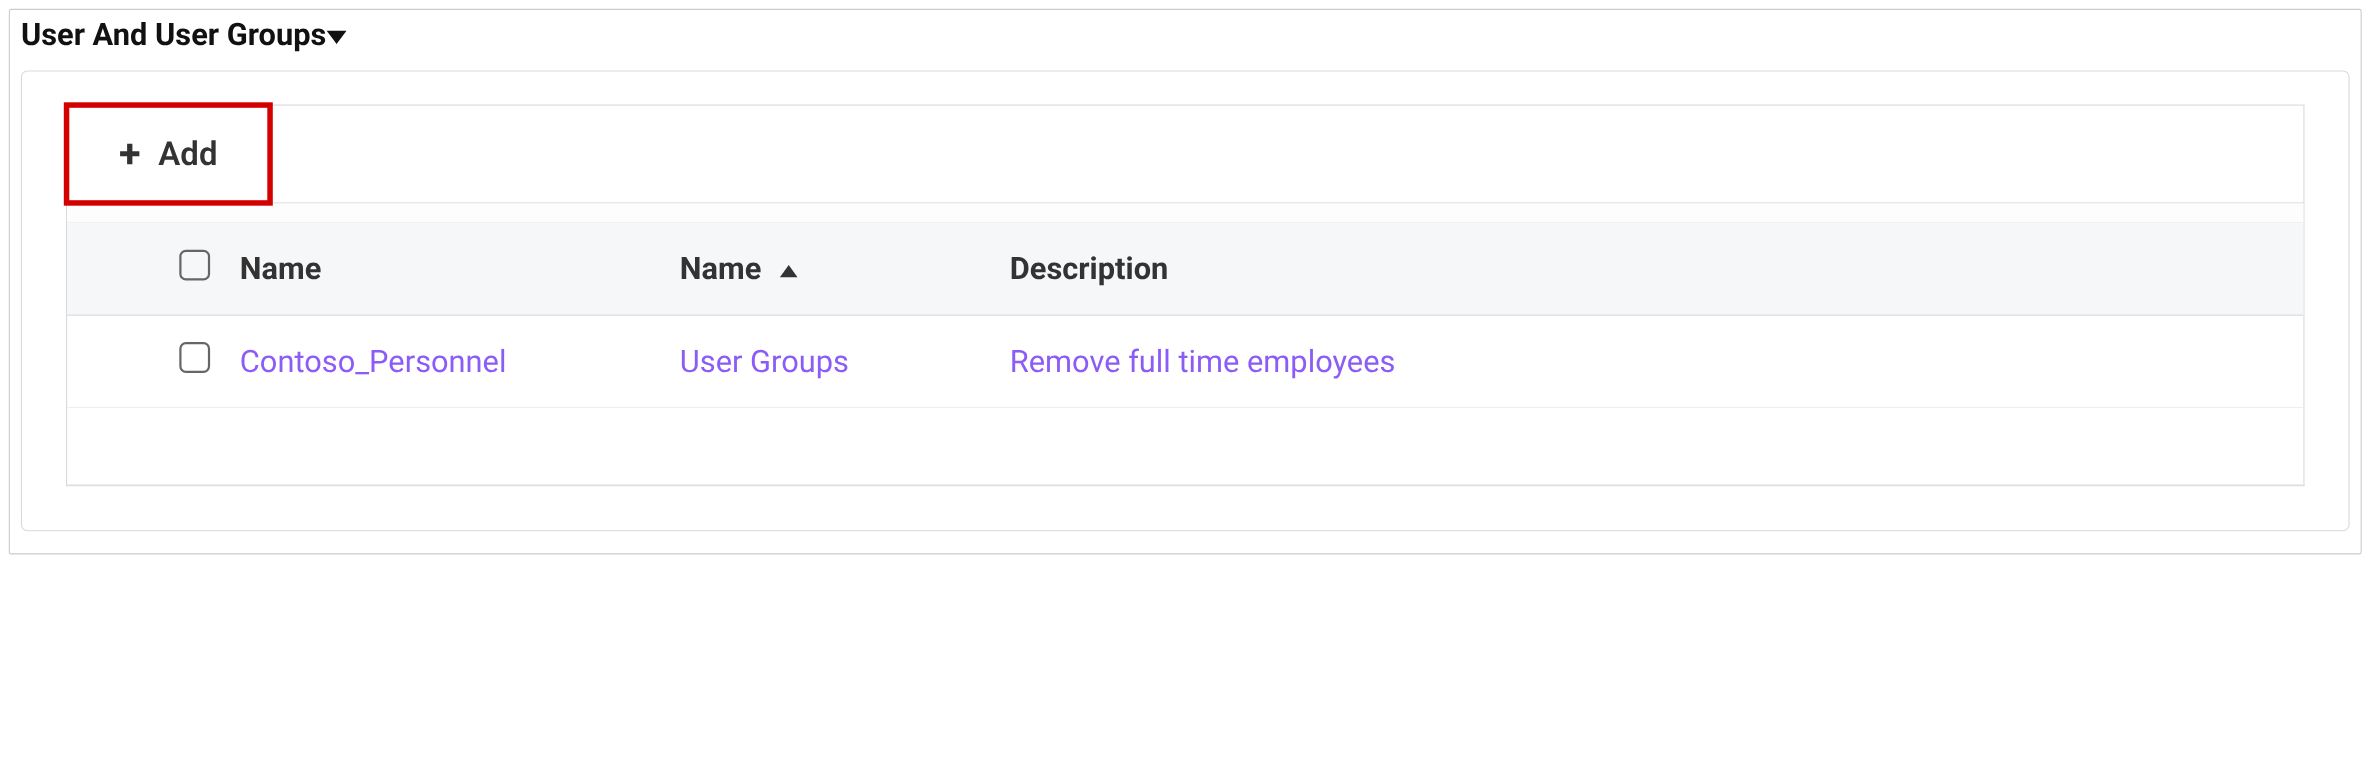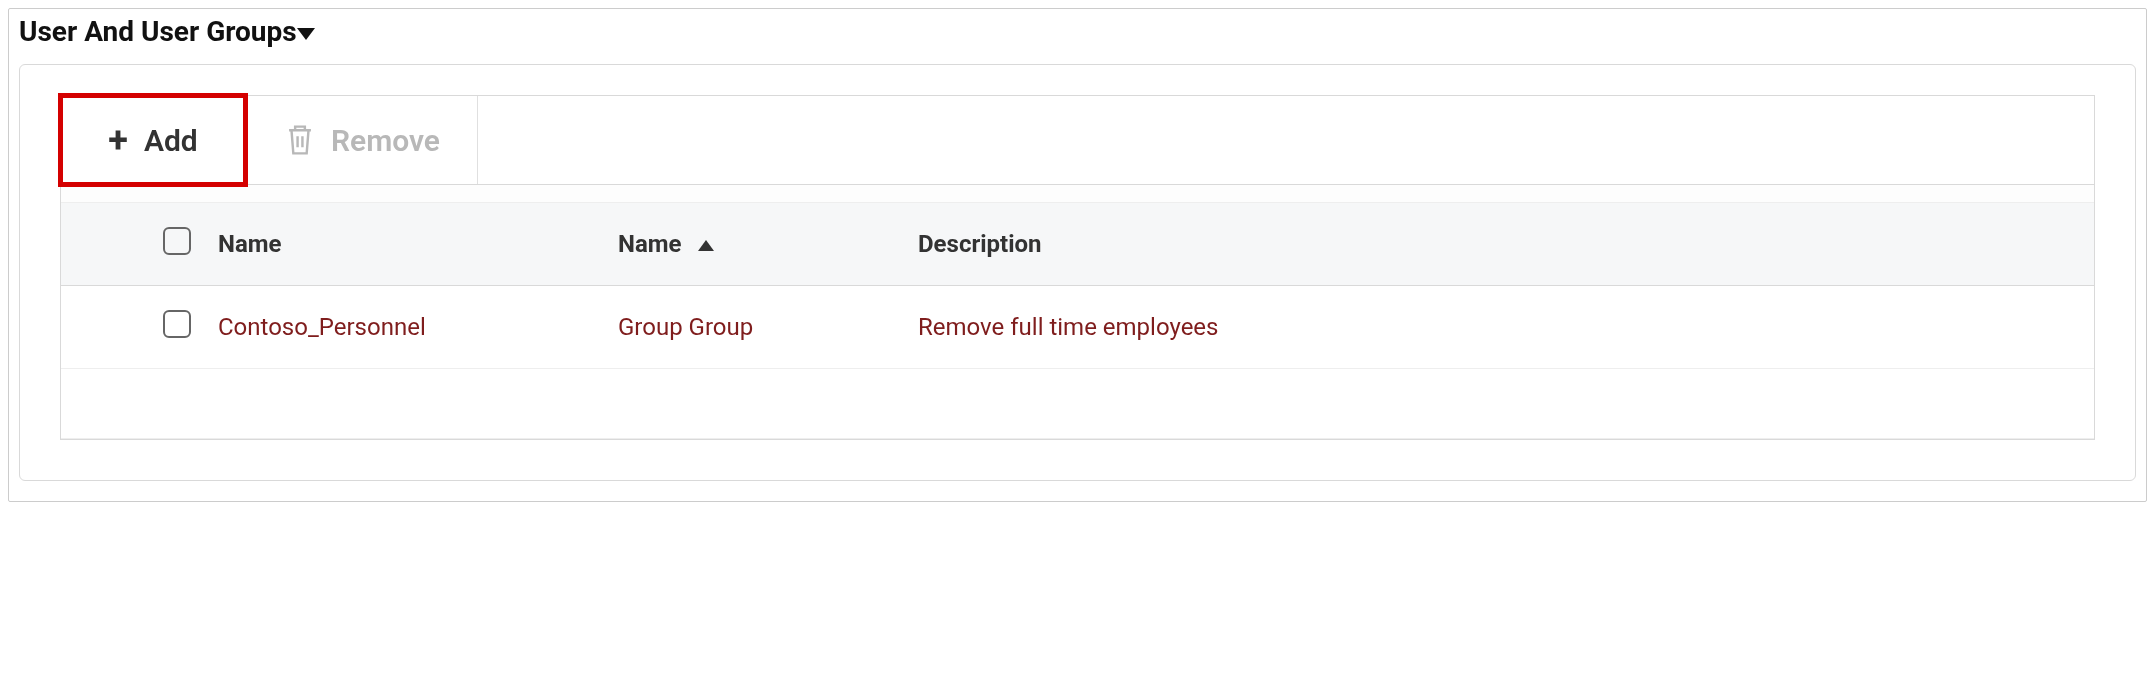--- a/index.html
+++ b/index.html
@@ -93,31 +93,31 @@
     table {
       width: 100%;
       border-collapse: collapse;
     }
     thead tr {
       background: #f6f7f8;
       border-bottom: 1px solid #d9d9d9;
     }
     th, td {
       text-align: left;
-      font-size: 24px;
+      font-size: 28px;
       padding: 24px 12px;
       vertical-align: middle;
     }
     th {
       font-weight: 700;
       color: #333;
     }
     td {
       font-weight: 400;
-      color: #7f1d1d;
+      color: #8b5cf6;
     }
     .col-indent {
       width: 90px;
     }
     .col-check {
       width: 55px;
     }
     .col-name {
       width: 400px;
     }
@@ -159,28 +159,20 @@
     <span class="caret-down"></span>
   </div>
 
   <div class="inner-panel">
 
     <div class="toolbar">
       <div class="toolbar-button add">
         <span class="plus-icon">+</span>
         <span>Add</span>
       </div>
-      <div class="toolbar-button remove">
-        <span class="trash-icon">
-          <svg viewBox="0 0 24 28" fill="none" stroke="#b8b8b8" stroke-width="2">
-            <path d="M3 6h18M8 6V3h8v3M5 6l1.5 19h11L19 6M10 11v9M14 11v9"></path>
-          </svg>
-        </span>
-        <span>Remove</span>
-      </div>
     </div>
 
     <div class="table-wrapper">
       <div class="table-spacer"></div>
       <table>
         <thead>
           <tr>
             <th class="col-indent"></th>
             <th class="col-check">
               <span class="checkbox"></span>
@@ -197,21 +189,21 @@
             </th>
           </tr>
         </thead>
         <tbody>
           <tr>
             <td class="col-indent"></td>
             <td class="col-check">
               <span class="checkbox"></span>
             </td>
             <td>Contoso_Personnel</td>
-            <td>Group Group</td>
+            <td>User Groups</td>
             <td>Remove full time employees</td>
           </tr>
           <tr class="empty-row">
             <td colspan="5"></td>
           </tr>
         </tbody>
       </table>
     </div>
 
   </div>

